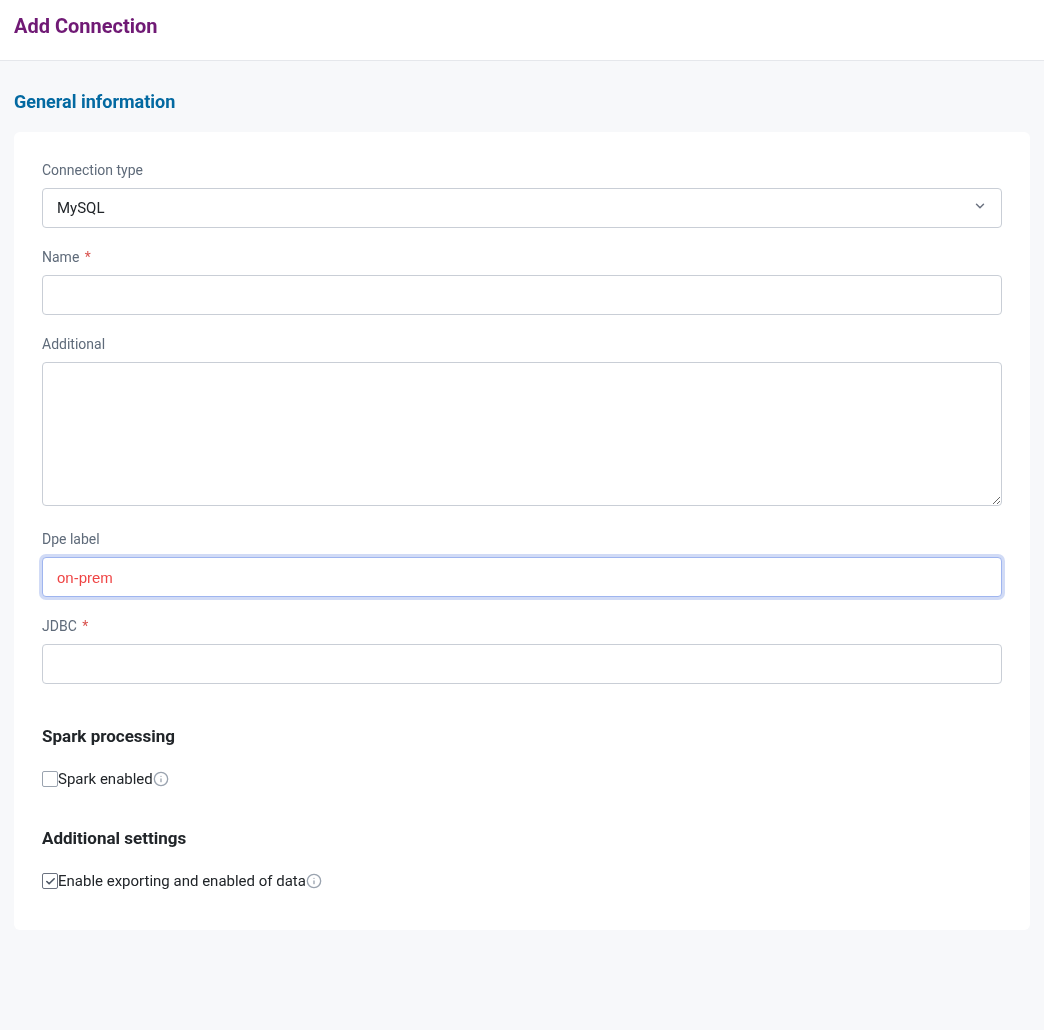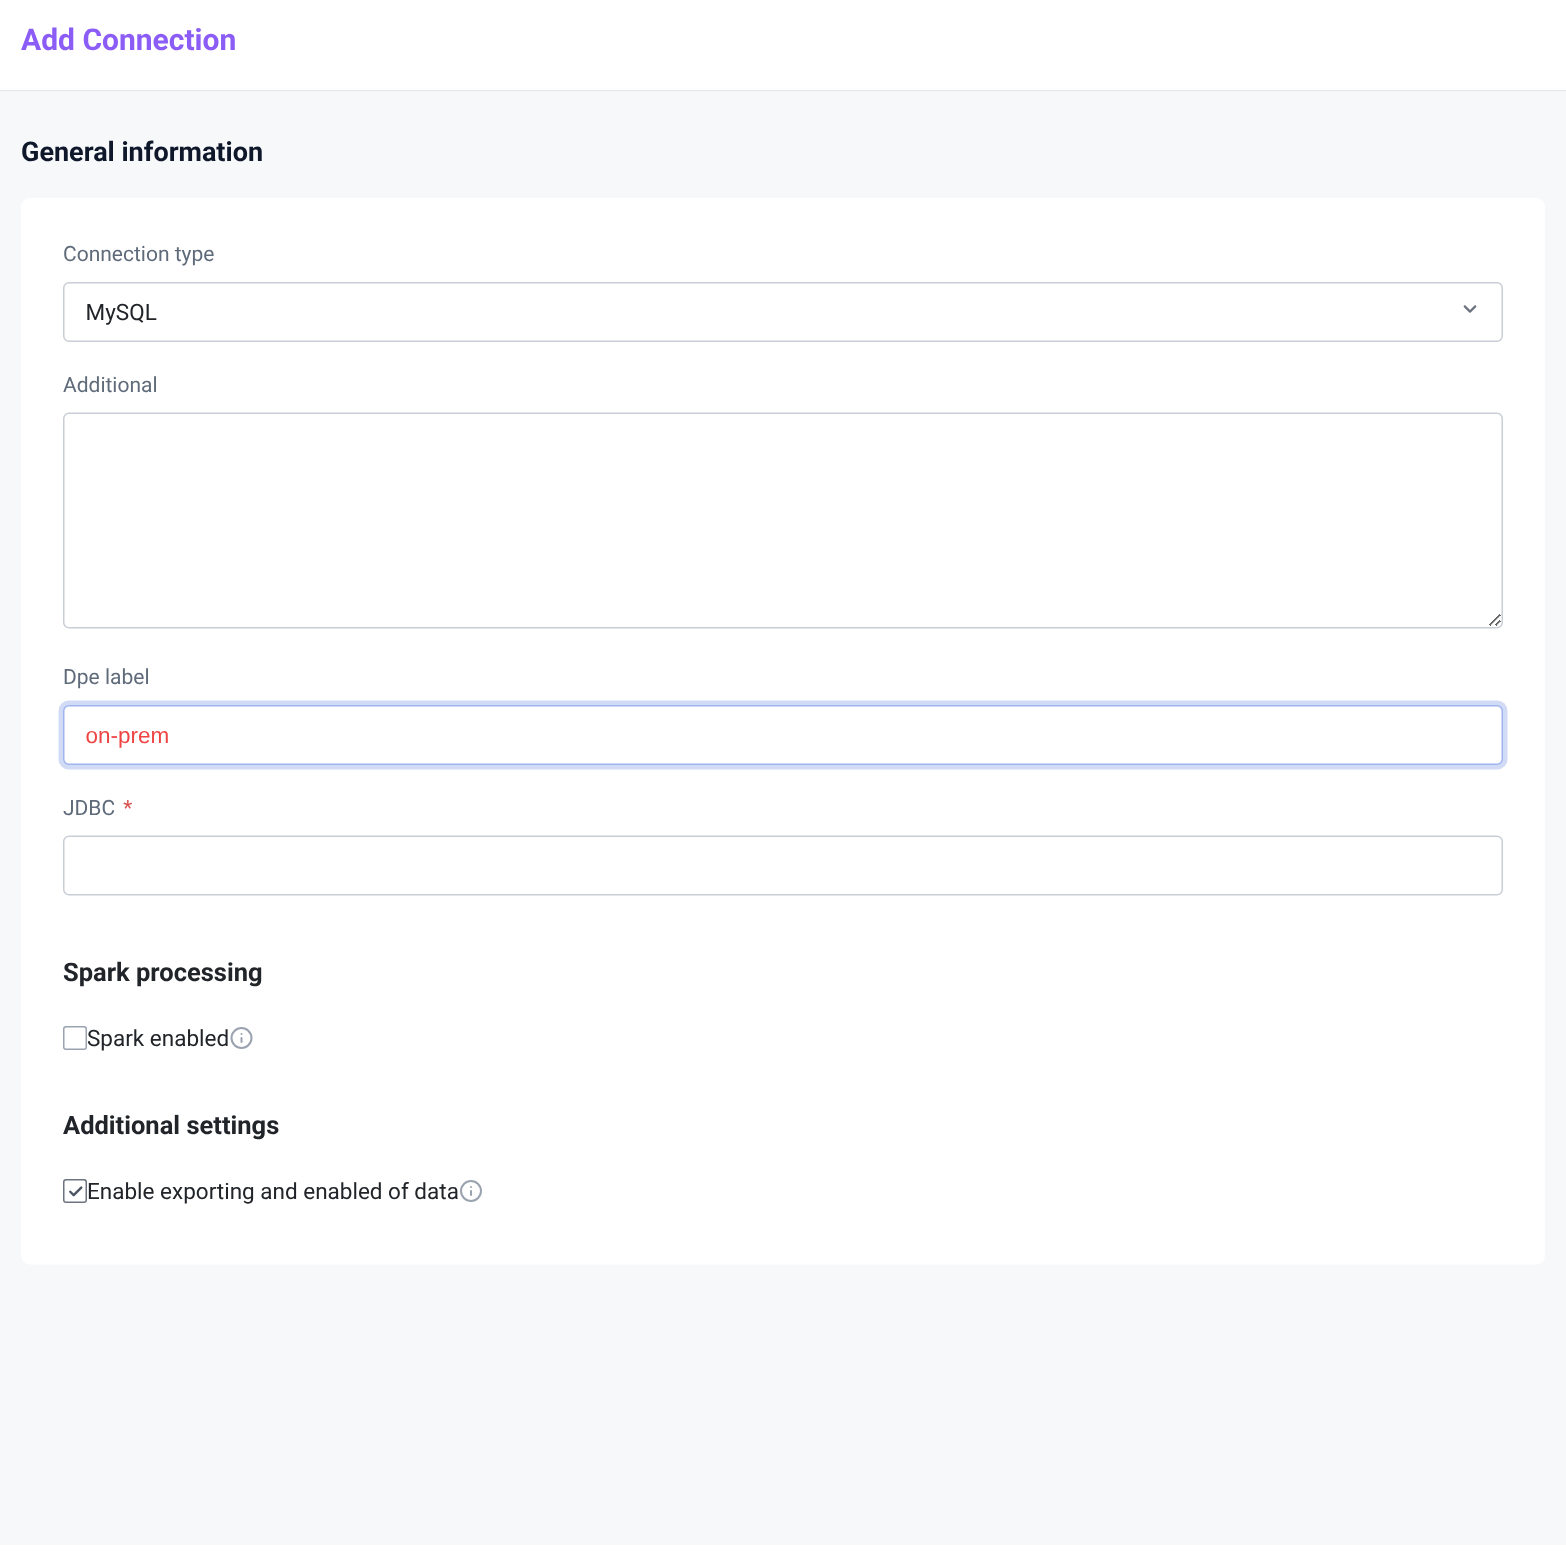--- a/index.html
+++ b/index.html
@@ -14,31 +14,31 @@
       width: 1044px;
     }
     .page-header {
       padding: 14px 14px 22px;
       border-bottom: 1px solid #e5e7eb;
       background: #fff;
     }
     .page-title {
       font-size: 20px;
       font-weight: 700;
-      color: #8b5cf6;
+      color: #701a75;
     }
     .body-area {
       background: #f7f8fa;
       padding: 0 14px 0px;
       min-height: 969px;
     }
     .section-heading {
       font-size: 18px;
       font-weight: 700;
-      color: #0f172a;
+      color: #0369a1;
       padding: 30px 0 20px;
     }
     .card {
       background: #fff;
       border-radius: 6px;
       padding: 30px 28px 40px;
     }
     .form-group {
       margin-bottom: 21px;
     }
@@ -173,20 +173,27 @@
           <span>MySQL</span>
           <span class="chevron">
             <svg width="14" height="14" viewBox="0 0 24 24" fill="none" stroke="currentColor" stroke-width="2.5" stroke-linecap="round" stroke-linejoin="round">
                 <polyline points="6 9 12 15 18 9"></polyline>
               </svg>
           </span>
         </div>
       </div>
     </div>
 
+    <div class="form-group">
+      <label class="form-label">
+        <span>Name</span>
+        <span class="required-mark">*</span>
+      </label>
+      <input type="text" class="text-input" value="" style="">
+    </div>
 
     <div class="form-group">
       <label class="form-label">Additional</label>
       <textarea class="textarea-input" style=""></textarea>
     </div>
 
     <div class="form-group">
       <label class="form-label">Dpe label</label>
       <input type="text" class="text-input focused" value="on-prem" style="">
     </div>

